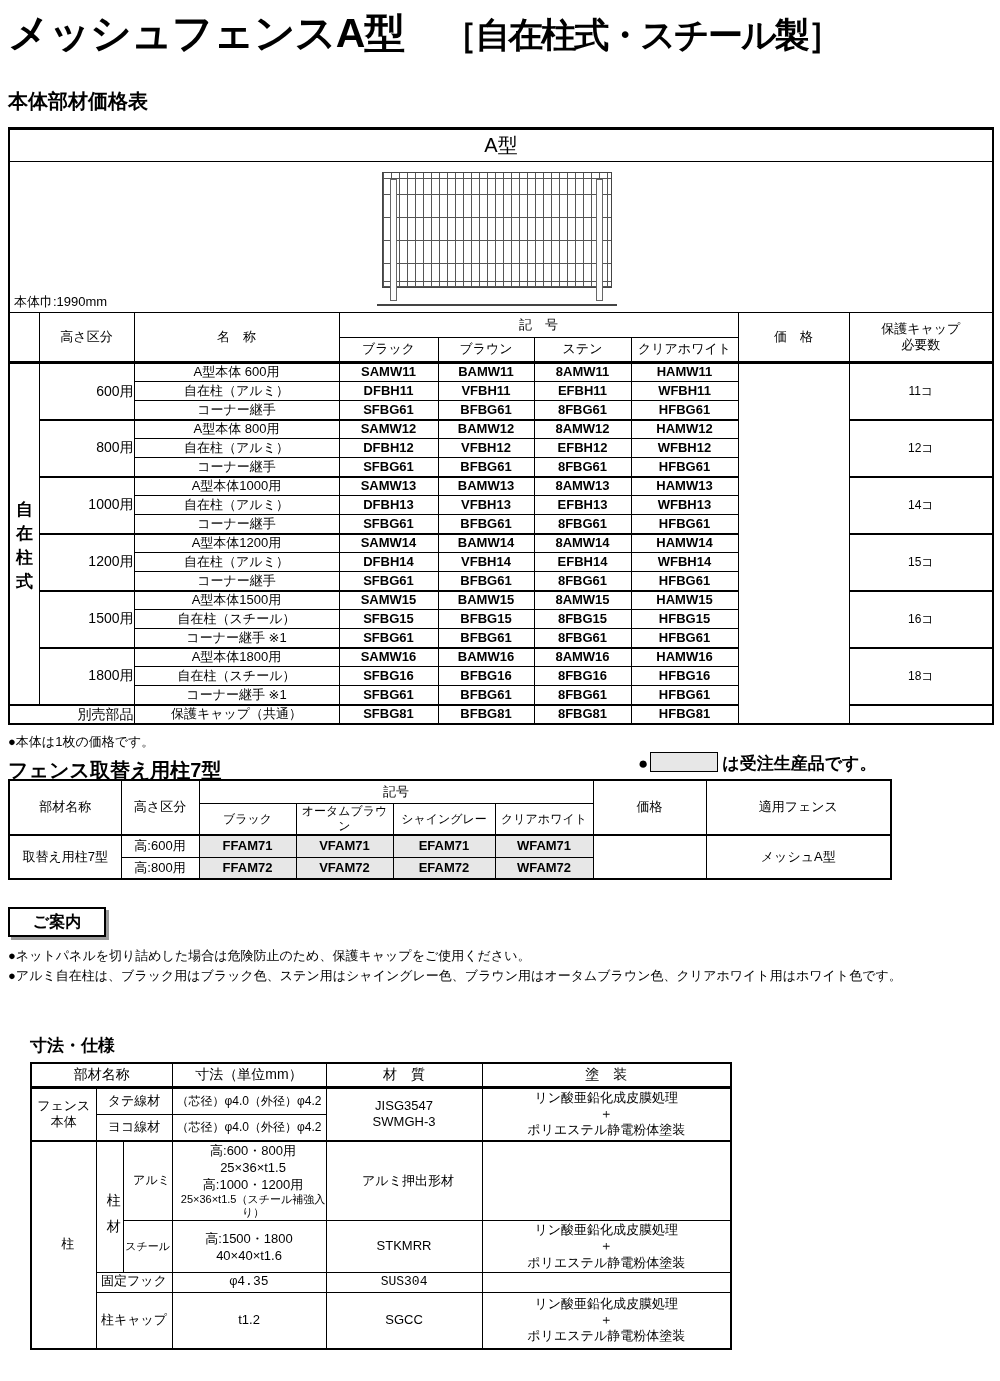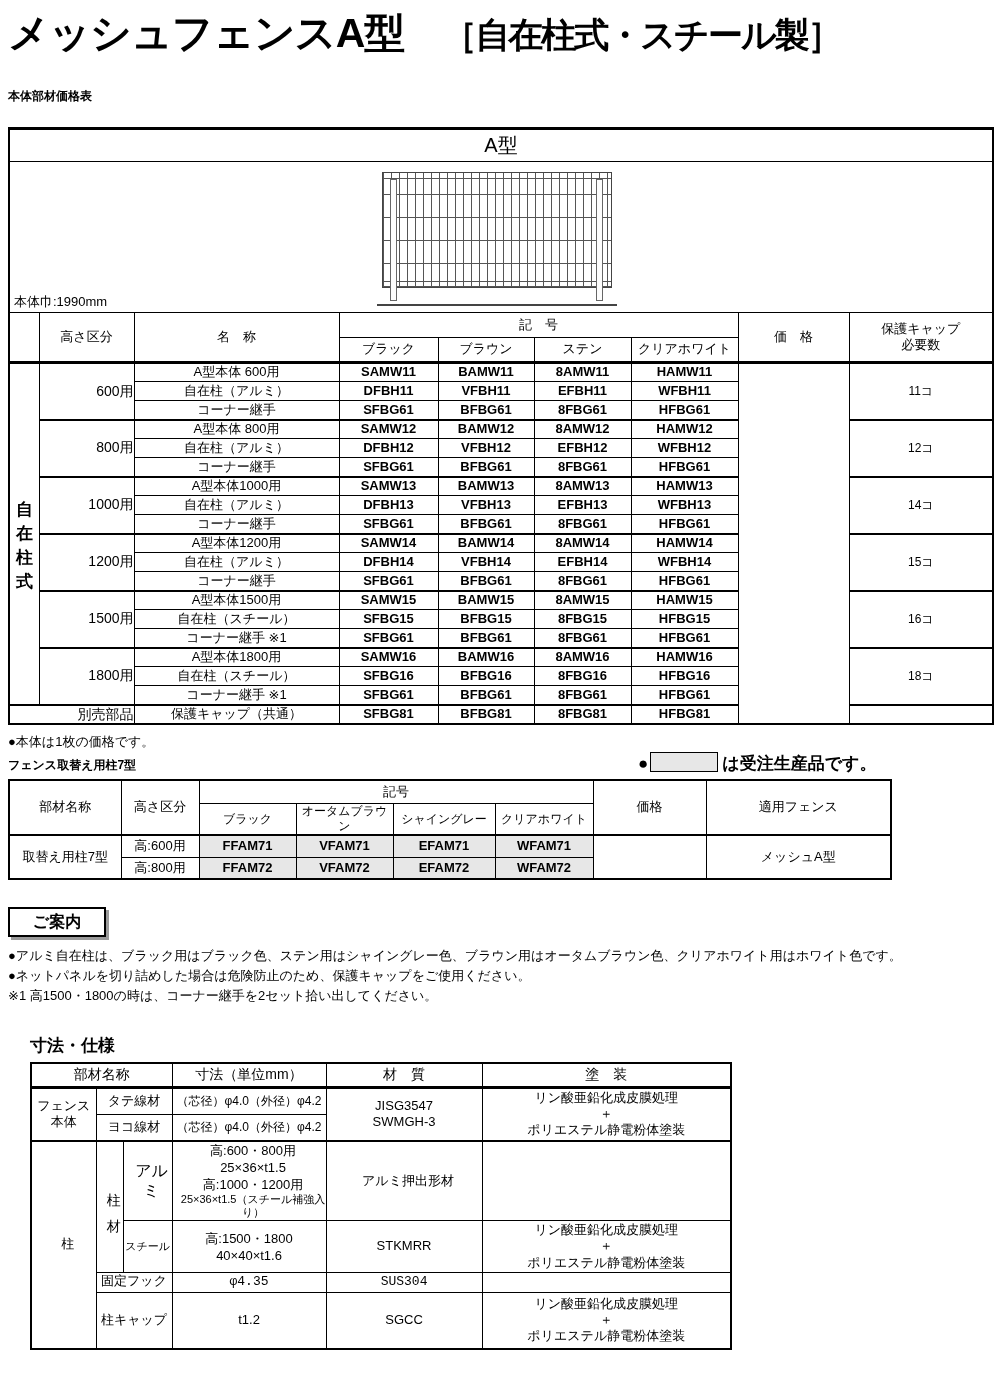--- a/index.html
+++ b/index.html
@@ -7,21 +7,21 @@
     width:1000px;height:1381px;position:relative;
     font-family:"Liberation Sans","DejaVu Sans",sans-serif;
     color:#000;-webkit-font-smoothing:antialiased;
   }
   .abs{position:absolute;}
 
   
   .page-title{left:8px;top:6px;font-weight:bold;white-space:nowrap;}
   .page-title .main{font-size:41px;letter-spacing:-1px;}
   .page-title .sub{font-size:35px;letter-spacing:-2px;margin-left:38px;}
-  .sec-heading{font-size:12px;font-weight:bold;}
+  .sec-heading{font-size:20px;font-weight:bold;}
 
   
   table{border-collapse:collapse;table-layout:fixed;}
   td{border:1px solid #000;text-align:center;vertical-align:middle;
      padding:0;font-size:13px;line-height:1.25;overflow:hidden;}
 
   
   .t1{left:8px;top:127px;width:984px;}
   .t1{border:2px solid #000;border-top:3px solid #000;}
   .type-row td{height:31px;font-size:20px;}
@@ -355,23 +355,22 @@
     <td class="code mto">EFAM72</td>
     <td class="code mto">WFAM72</td>
   </tr>
 </tbody>
   </table>
 
 <div class="abs guide-box">
   <span>ご案内</span>
 </div>
 <div class="abs guide-notes">
+  <div>●ネットパネルを切り詰めした場合は危険防止のため、保護キャップをご使用ください。</div>
   <div>●アルミ自在柱は、ブラック用はブラック色、ステン用はシャイングレー色、ブラウン用はオータムブラウン色、クリアホワイト用はホワイト色です。</div>
-  <div>●ネットパネルを切り詰めした場合は危険防止のため、保護キャップをご使用ください。</div>
-  <div>※1 高1500・1800の時は、コーナー継手を2セット拾い出してください。</div>
 </div>
 
 <div class="abs sec-heading" style="left:30px;top:1034px;font-size:17px;">寸法・仕様</div>
 
 <table class="abs t3">
   <colgroup>
     <col style="width:65px">
       <col style="width:27px">
       <col style="width:49px">
     <col style="width:154px">
@@ -401,21 +400,21 @@
   </tr>
   <tr style="height:26px;">
     <td colspan="2">ヨコ線材</td>
     <td class="wire-dim">（芯径）φ4.0（外径）φ4.2</td>
   </tr>
   <tr class="gsep" style="height:79px;">
     <td rowspan="4">柱</td>
     <td rowspan="2">
       <span class="vtext2">柱材</span>
     </td>
-    <td style="font-size:16px;">アルミ</td>
+    <td style="font-size:12px;">アルミ</td>
     <td>
       <div class="dim-line">高:600・800用</div>
       <div class="dim-line">25×36×t1.5</div>
       <div class="dim-line">高:1000・1200用</div>
       <div class="dim-small">25×36×t1.5（スチール補強入り）</div>
     </td>
     <td>アルミ押出形材</td>
     <td></td>
   </tr>
   <tr style="height:52px;">

